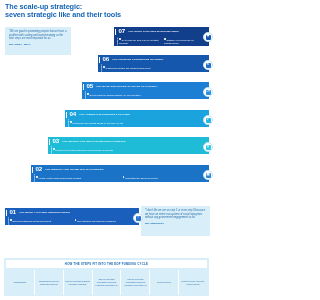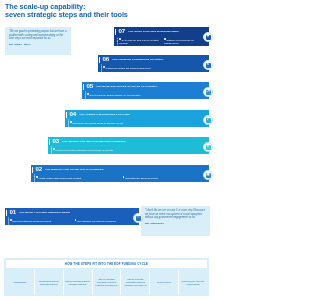--- a/index.html
+++ b/index.html
@@ -111,22 +111,22 @@
     border-right:0.4px solid #ffffff;
   }
   .fc-cell:last-child{border-right:none;}
 </style>
 </head>
 <body>
 
 <div class="page">
 
   <div class="title">
-    <span>The scale-up capability:</span>
-    <span class="l2">seven strategic steps and their tools</span>
+    <span>The scale-up strategic:</span>
+    <span class="l2">seven strategic like and their tools</span>
   </div>
 
   <div class="quote" id="quote-left">
     <div class="qtext">"We are good in promoting projects but we have a problem with scaling and mainstreaming so the later steps are most important for us."</div>
     <div class="qsrc">EDF funder - MEAL</div>
   </div>
 
   <div class="quote" id="quote-right">
     <div class="qtext">"I don't like we are on step 1 or even step 0 because we have an entire eco-system of social innovators without any government engagement so far."</div>
     <div class="qsrc">EDF stakeholder</div>

